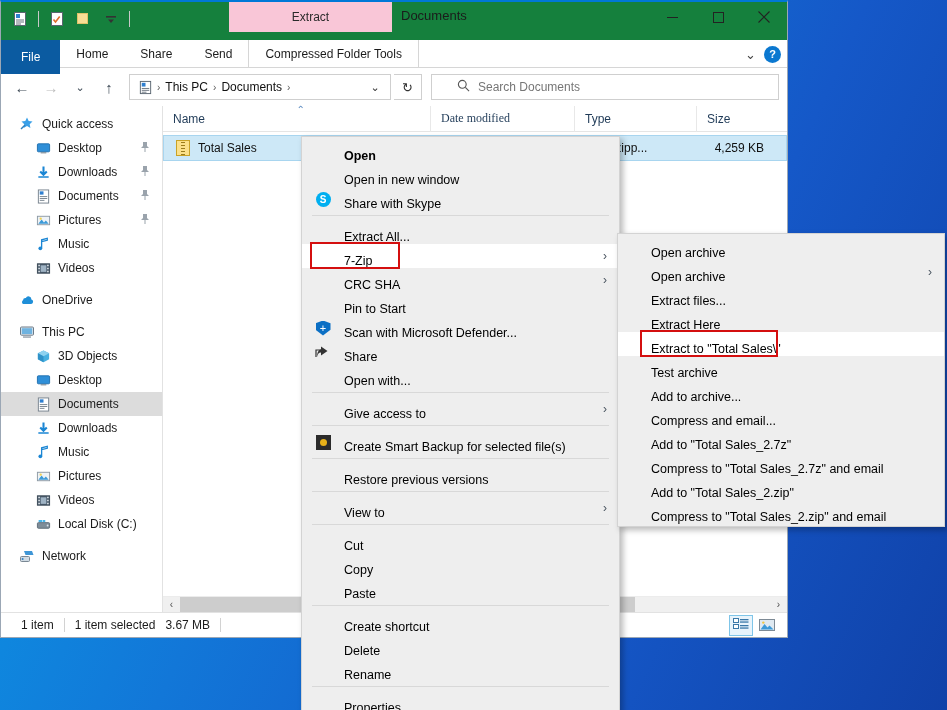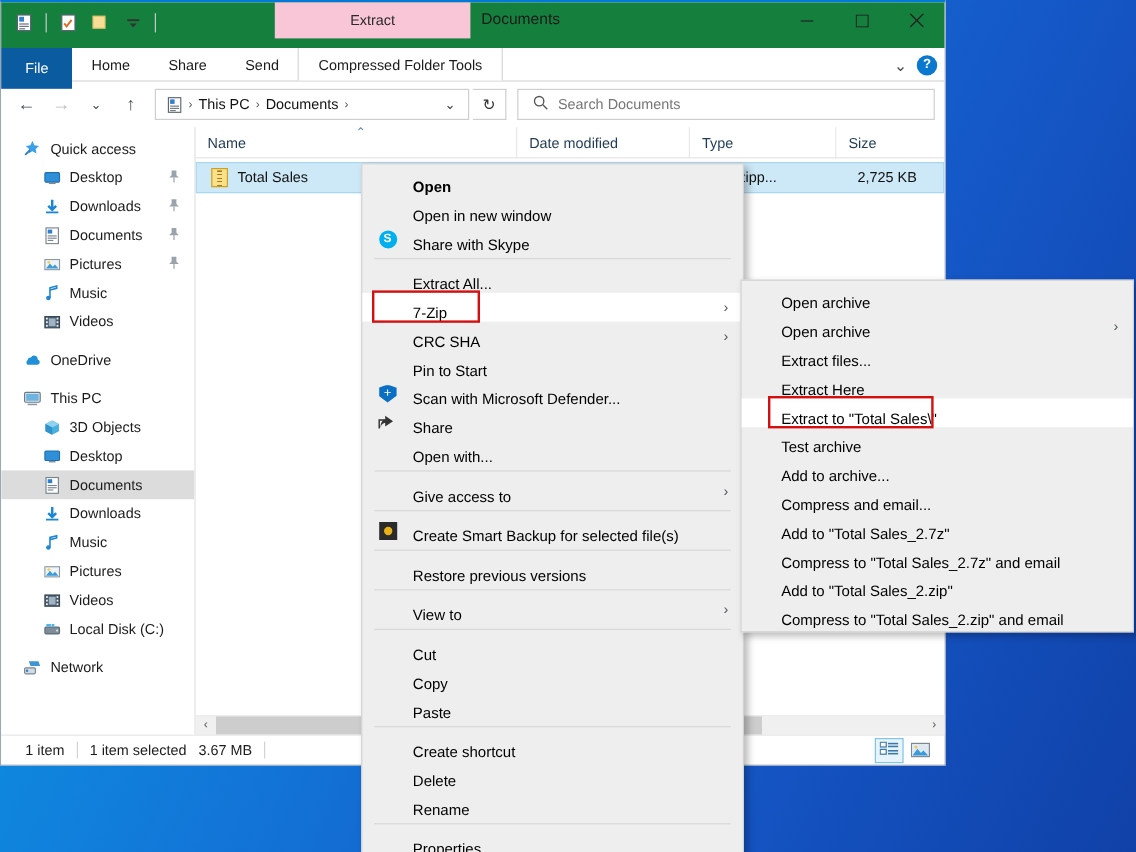--- a/index.html
+++ b/index.html
@@ -131,21 +131,21 @@
     width: 28px; height: 26px;
     border: 1px solid #cfcfcf; border-left: none;
     display: flex; align-items: center; justify-content: center;
     color: #333; font-size: 13px;
   }
   .searchbox {
     width: 348px; height: 26px;
     border: 1px solid #cfcfcf;
     margin-left: 6px;
     display: flex; align-items: center;
-    padding: 0 12px; gap: 8px;
+    padding: 0 25px; gap: 8px;
   }
   .searchbox .ph { color: #767676; font-size: 12px; }
 
   
   .wbody { flex: 1 1 auto; display: flex; min-height: 0; }
 
   .navpane {
     width: 162px; flex: 0 0 162px;
     background: #fff;
     border-right: 1px solid #e2e2e2;
@@ -654,40 +654,40 @@
         <span>Network</span>
       </div>
     </div>
 
     <div class="content">
       <div class="colheads">
         <div class="colhead" style="width:268px;">
           <span class="sortcaret">⌃</span>
           <span>Name</span>
         </div>
-        <div class="colhead" style="width:144px;">
+        <div class="colhead" style="width:144px;font-family:Liberation Serif, serif;">
           <span>Date modified</span>
         </div>
         <div class="colhead" style="width:122px;">
           <span>Type</span>
         </div>
         <div class="colhead" style="width:80px;border-right:none;">
           <span>Size</span>
         </div>
       </div>
 
       <div class="filelist">
         <div class="filerow">
           <div class="fr-name">
             <span class="zipfile-ico"></span>
             <span>Total Sales</span>
           </div>
           <div class="fr-date"></div>
           <div class="fr-type">essed (zipp...</div>
-          <div class="fr-size">2,725 KB</div>
+          <div class="fr-size">4,259 KB</div>
         </div>
       </div>
 
       <div class="hscroll">
         <div class="hs-btn">‹</div>
         <div class="hs-track">
           <div class="hs-thumb"></div>
         </div>
         <div class="hs-btn">›</div>
       </div>

